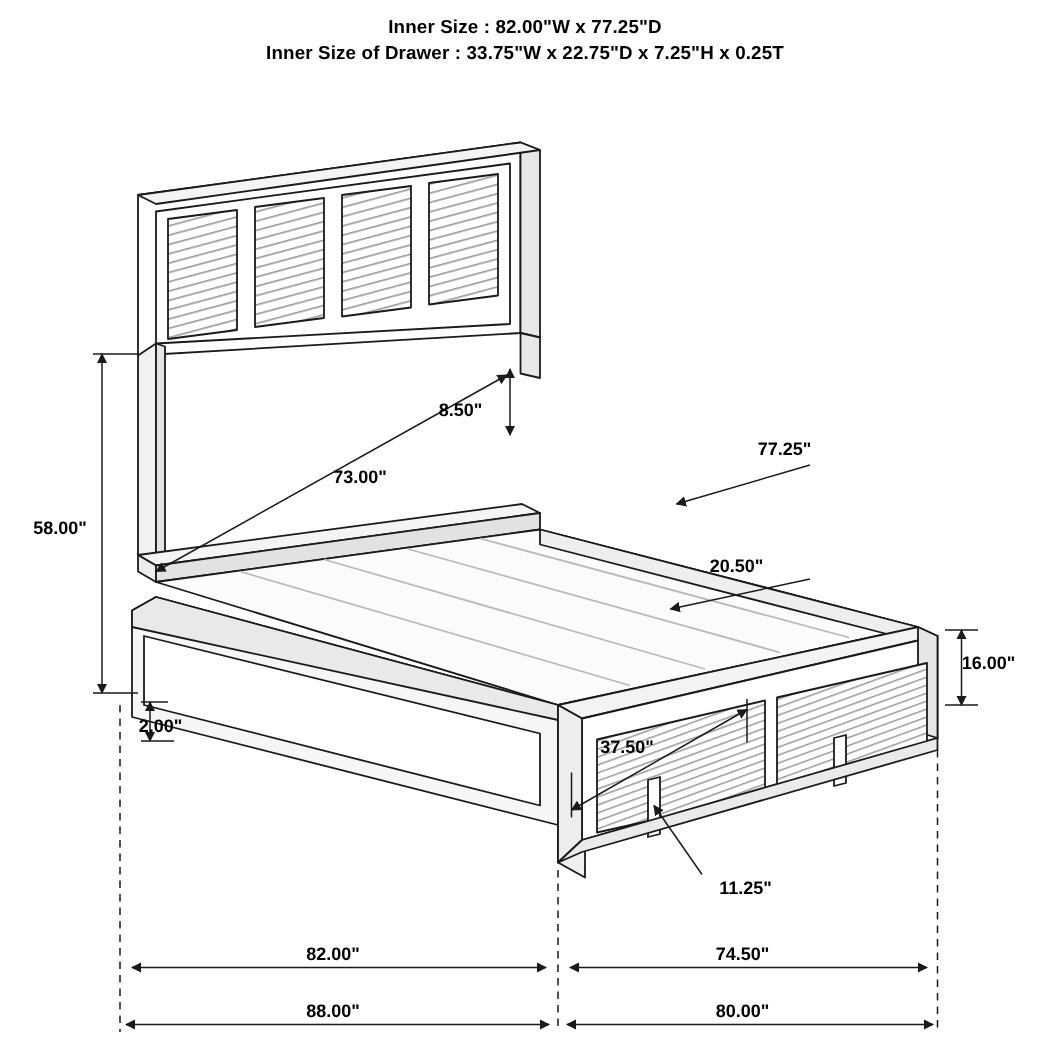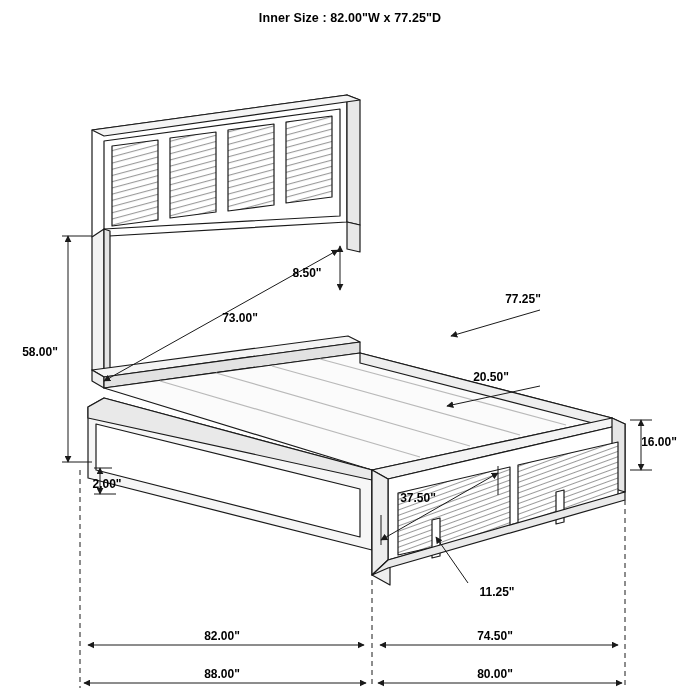--- a/index.html
+++ b/index.html
@@ -45,20 +45,21 @@
     fill: #000000;
   }
 </style>
 </head>
 <body>
 
 <div id="stage">
 
   <div id="header">
     <div>Inner Size : 82.00"W x 77.25"D</div>
+    <div>Inner Size of Drawer : 33.75"W x 22.75"D x 7.25"H x 0.25T</div>
   </div>
 
   <svg width="700" height="700" viewBox="0 0 700 700">
     <defs>
       <marker id="arrow" viewBox="0 0 10 10" refX="9" refY="5" markerWidth="7" markerHeight="7" orient="auto-start-reverse">
         <path d="M 0 0 L 10 5 L 0 10 z" fill="#1a1a1a"></path>
       </marker>
       <pattern id="ribs" width="6" height="6" patternUnits="userSpaceOnUse" patternTransform="rotate(75)">
         <rect width="6" height="6" fill="#ffffff"></rect>
         <line x1="0" y1="0" x2="0" y2="6" stroke="#9a9a9a" stroke-width="2.2"></line>

